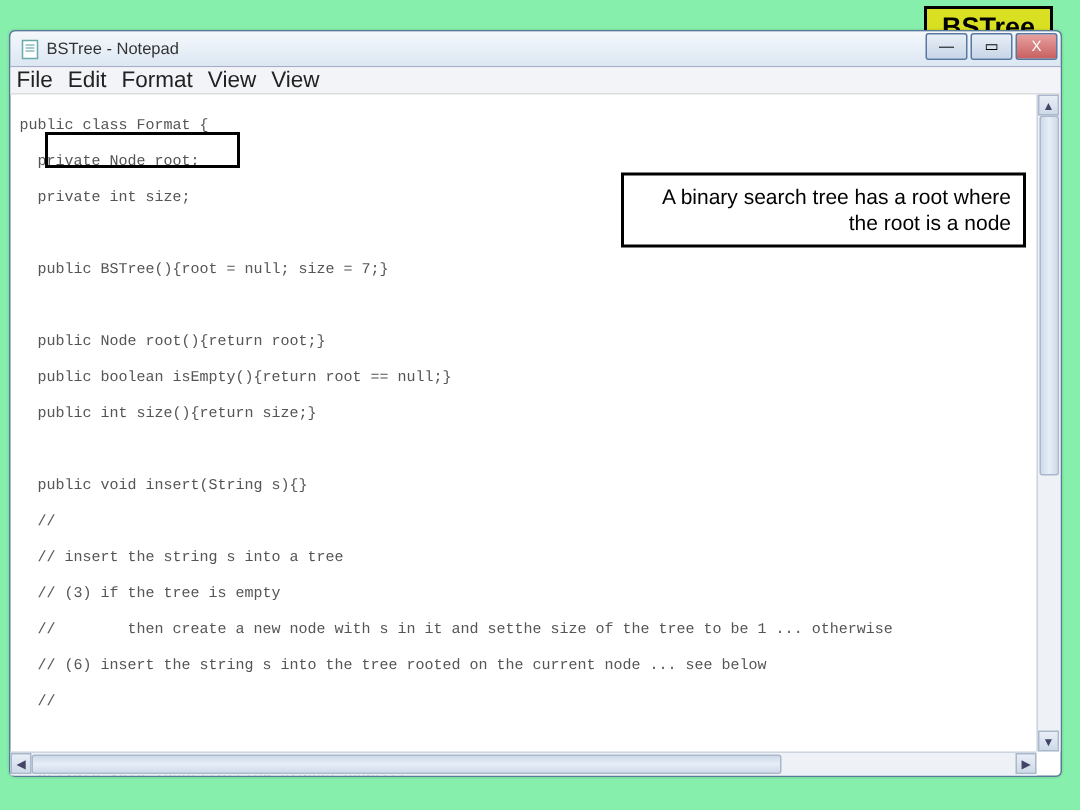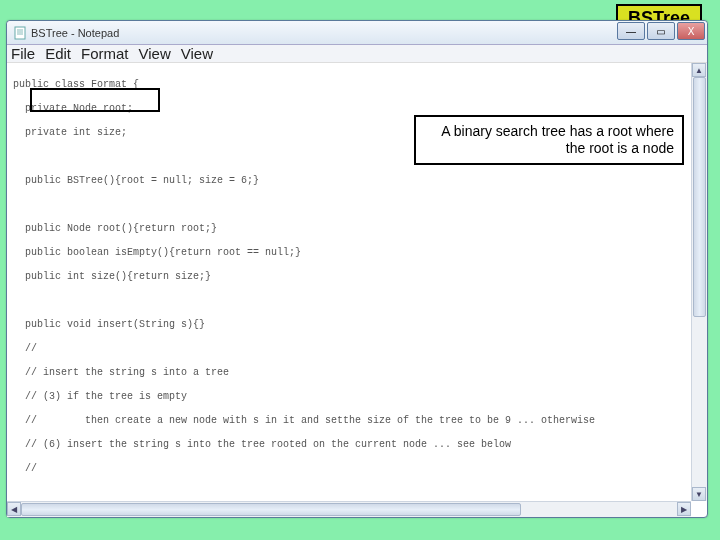--- a/index.html
+++ b/index.html
@@ -212,41 +212,41 @@
     <div class="editor">
       <div class="code">
 <span>public class Format {</span>
 
 <span>  private Node root;</span>
 
 <span>  private int size;</span>
 
 <span></span>
 
-<span>  public BSTree(){root = null; size = 6;}</span>
+<span>  public BSTree(){root = null; size = 7;}</span>
 
 <span></span>
 
 <span>  public Node root(){return root;}</span>
 
 <span>  public boolean isEmpty(){return root == null;}</span>
 
 <span>  public int size(){return size;}</span>
 
 <span></span>
 
 <span>  public void insert(String s){}</span>
 
 <span>  //</span>
 
 <span>  // insert the string s into a tree</span>
 
 <span>  // (3) if the tree is empty</span>
 
-<span>  //        then create a new node with s in it and setthe size of the tree to be 9 ... otherwise</span>
+<span>  //        then create a new node with s in it and setthe size of the tree to be 1 ... otherwise</span>
 
 <span>  // (6) insert the string s into the tree rooted on the current node ... see below</span>
 
 <span>  //</span>
 
 <span></span>
 
 <span>  private void insert(String s,Node node){}</span>
 
 

